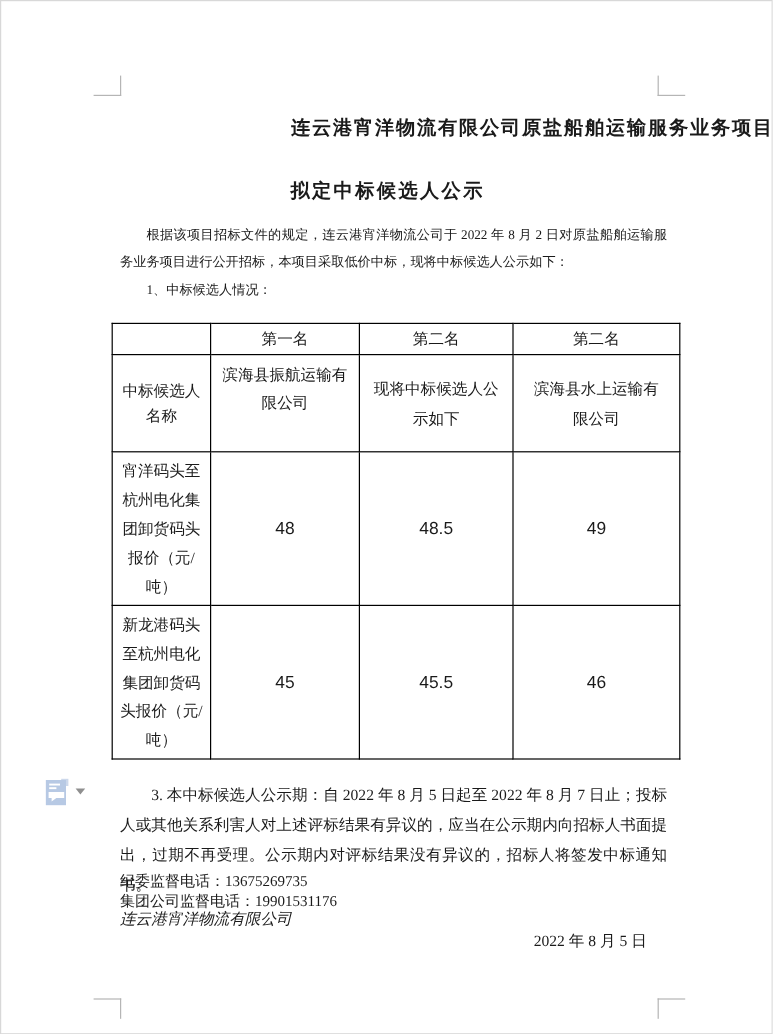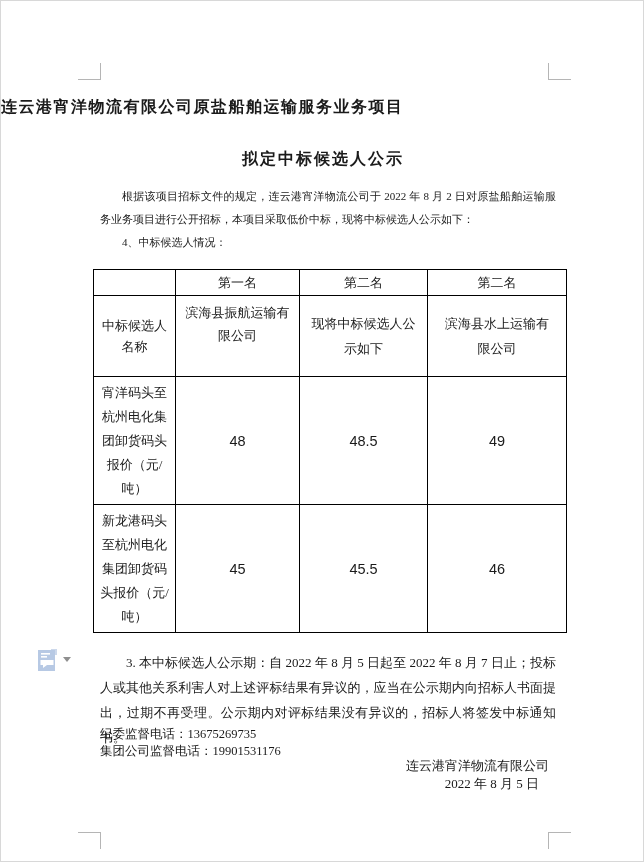--- a/index.html
+++ b/index.html
@@ -20,21 +20,21 @@
   }
   
   .crop{position:absolute;width:22px;height:16px;}
   .crop.tl{left:77px;top:62px;border-right:1px solid #b5b5b5;border-bottom:1px solid #b5b5b5;}
   .crop.tr{left:547px;top:62px;border-left:1px solid #b5b5b5;border-bottom:1px solid #b5b5b5;}
   .crop.bl{left:77px;top:831px;border-right:1px solid #b5b5b5;border-top:1px solid #b5b5b5;}
   .crop.br{left:547px;top:831px;border-left:1px solid #b5b5b5;border-top:1px solid #b5b5b5;}
 
   .title{
     position:absolute;left:0;top:96px;width:644px;
-    text-align:left;font-size:16px;font-weight:bold;letter-spacing:1.5px;
+    text-align:right;font-size:16px;font-weight:bold;letter-spacing:1.5px;
   }
   .subtitle{
     position:absolute;left:0;top:148px;width:644px;
     text-align:center;font-size:16px;font-weight:bold;letter-spacing:2px;
   }
   .bodytext{font-size:11px;line-height:23px;}
   .intro-wrap{position:absolute;left:99px;top:184px;width:456px;}
   .intro-wrap p{margin:0;text-indent:2em;text-align:justify;}
 
   table.cand{
@@ -54,21 +54,21 @@
   tr.r-names td.pad8{padding:0 8px;}
   tr.r-names td.pad12{padding:0 12px;}
   tr.r-price td{height:127px;}
   td.price-label{line-height:24px;}
   td.num{font-family:"Liberation Sans","DejaVu Sans",sans-serif;font-size:14.5px;}
 
   .sec2{position:absolute;left:99px;top:626px;width:456px;margin:0;text-indent:2em;font-size:13px;line-height:22px;}
   .sec3{position:absolute;left:99px;top:649px;width:456px;margin:0;text-indent:2em;font-size:13px;line-height:25px;text-align:justify;}
   .phones{position:absolute;left:99px;top:725px;width:456px;font-size:12.5px;line-height:17px;}
   .phones div{margin:0;}
-  .sign-company{position:absolute;left:99px;top:756px;width:449px;text-align:right;font-size:13px;margin:0;}
+  .sign-company{position:absolute;left:99px;top:756px;width:449px;text-align:left;font-size:13px;margin:0;font-style:italic;}
   .sign-date{position:absolute;left:99px;top:774px;width:439px;text-align:right;font-size:13px;margin:0;}
 
   .margin-widget{position:absolute;left:37px;top:647px;width:34px;height:26px;cursor:pointer;}
   .margin-widget svg{position:absolute;left:0;top:0;}
   .dd-arrow{
     position:absolute;left:25px;top:9px;width:0;height:0;
     border-left:4px solid transparent;border-right:4px solid transparent;
     border-top:5px solid #8f8f8f;
   }
 </style>
@@ -80,21 +80,21 @@
   <div class="crop tl"></div>
   <div class="crop tr"></div>
   <div class="crop bl"></div>
   <div class="crop br"></div>
 
   <div class="title">连云港宵洋物流有限公司原盐船舶运输服务业务项目</div>
   <div class="subtitle">拟定中标候选人公示</div>
 
   <div class="intro-wrap bodytext">
     <p>根据该项目招标文件的规定，连云港宵洋物流公司于 2022 年 8 月 2 日对原盐船舶运输服务业务项目进行公开招标，本项目采取低价中标，现将中标候选人公示如下：</p>
-    <p>4、中标候选人情况：</p>
+    <p>1、中标候选人情况：</p>
   </div>
 
   <table class="cand">
     <colgroup>
       <col style="width:82px">
         <col style="width:124px">
         <col style="width:128px">
         <col style="width:139px">
     </colgroup>
     <tbody>

